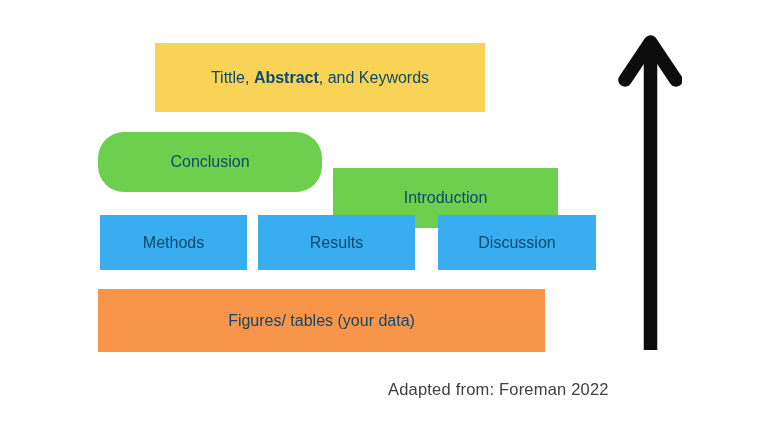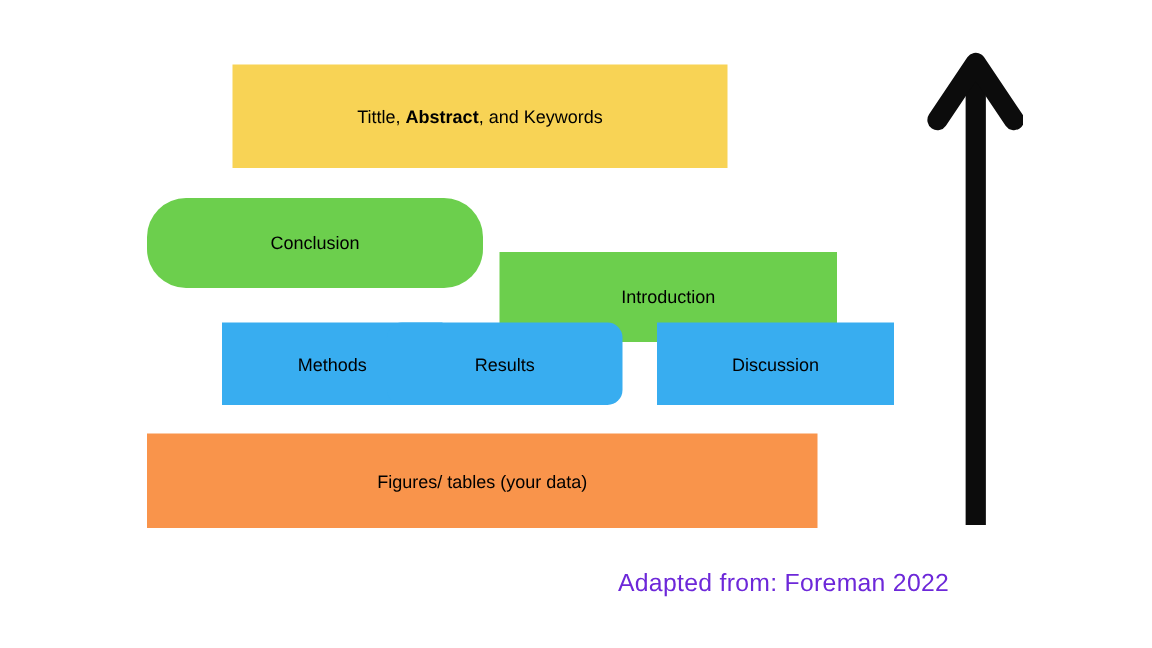--- a/index.html
+++ b/index.html
@@ -13,31 +13,31 @@
     height: 432px;
     background: #ffffff;
     overflow: hidden;
     font-family: "Liberation Sans", sans-serif;
   }
   .box {
     position: absolute;
     display: flex;
     align-items: center;
     justify-content: center;
-    font-size: 12px;
-    color: #000000;
+    font-size: 16px;
+    color: #0c4a6e;
     text-align: center;
     white-space: pre;
   }
   .box .bold { font-weight: bold; }
 
   .title-box  { left: 155px; top:  43px; width: 330px; height: 69px; }
   .l2-box-0   { left:  98px; top: 132px; width: 224px; height: 60px; border-radius: 26px; }
   .l2-box-1   { left: 333px; top: 132px; width: 225px; height: 60px; margin-top: 36px; }
-  .l3-box-0   { left: 100px; top: 215px; width: 147px; height: 55px; margin-left: 48px; }
+  .l3-box-0   { left: 100px; top: 215px; width: 147px; height: 55px; }
   .l3-box-1   { left: 258px; top: 215px; width: 157px; height: 55px; }
   .l3-box-2   { left: 438px; top: 215px; width: 158px; height: 55px; }
   .l4-box     { left:  98px; top: 289px; width: 447px; height: 63px; }
 
   .arrow-wrap {
     position: absolute;
     left: 618px; top: 34px;
     width: 64px; height: 322px;
   }
   .caption {
@@ -62,34 +62,34 @@
   </div>
 
   <div class="box l2-box-1" style="background-color: rgb(108, 207, 77);">
     <span>Introduction</span>
   </div>
 
   <div class="box l3-box-0" style="background-color: rgb(56, 173, 240);">
     <span>Methods</span>
   </div>
 
-  <div class="box l3-box-1" style="background-color: rgb(56, 173, 240); border-radius: 10px;">
+  <div class="box l3-box-1" style="background-color: rgb(56, 173, 240);">
     <span>Results</span>
   </div>
 
   <div class="box l3-box-2" style="background-color: rgb(56, 173, 240);">
     <span>Discussion</span>
   </div>
 
   <div class="box l4-box" style="background-color: rgb(249, 148, 75);">
     <span>Figures/ tables (your data)</span>
   </div>
 
   <div class="arrow-wrap">
     <svg width="64" height="322" viewBox="0 0 64 322" xmlns="http://www.w3.org/2000/svg">
       <line x1="32.5" y1="316" x2="32.5" y2="20" stroke="#0c0c0c" stroke-width="13.5" stroke-linecap="butt"></line>
       <polyline points="7,46 32.5,8 58,46" fill="none" stroke="#0c0c0c" stroke-width="13.5" stroke-linecap="round" stroke-linejoin="round"></polyline>
     </svg>
   </div>
 
-  <div class="caption" style="color: #6d28d9; margin-left: 24px;">Adapted from: Foreman 2022</div>
+  <div class="caption" style="color: #404040;">Adapted from: Foreman 2022</div>
 
 </div>
 
 </body></html>

